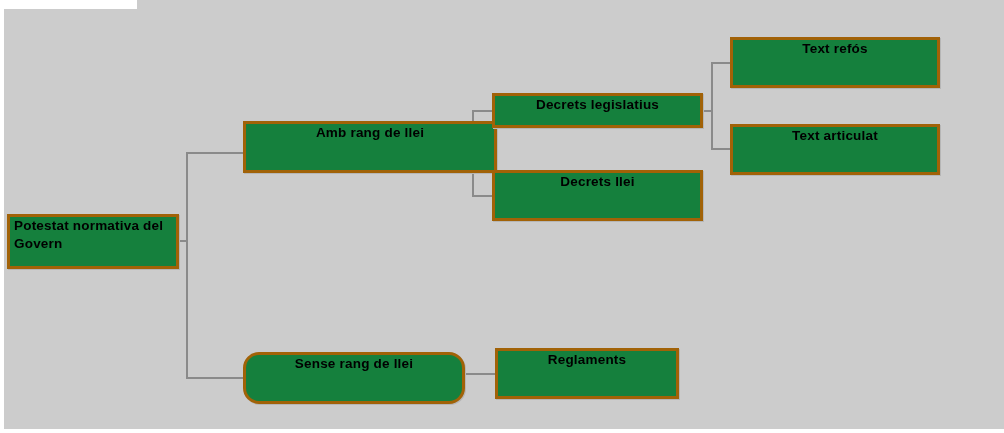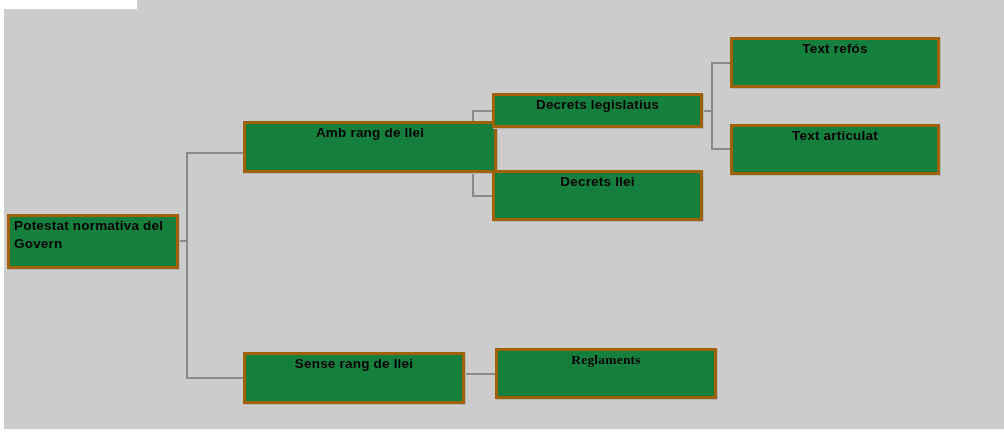--- a/index.html
+++ b/index.html
@@ -105,33 +105,33 @@
   <div class="conn h" style="left:464px; top:373px; width:33px;"></div>
 
   <div class="node left" style="left:7px; top:214px; width:172px; height:55px;">
     <span class="node-label">Potestat normativa del Govern</span>
   </div>
 
   <div class="node center" style="left:243px; top:121px; width:254px; height:52px;">
     <span class="node-label">Amb rang de llei</span>
   </div>
 
-  <div class="node center" style="left:243px; top:352px; width:222px; height:52px;">
+  <div class="node center" style="left:243px; top:352px; width:222px; height:52px;border-radius:16px;">
     <span class="node-label">Sense rang de llei</span>
   </div>
 
   <div class="node center" style="left:492px; top:85px; width:211px; height:35px;margin-top:8px;">
     <span class="node-label">Decrets legislatius</span>
   </div>
 
   <div class="node center" style="left:492px; top:170px; width:211px; height:51px;">
     <span class="node-label">Decrets llei</span>
   </div>
 
-  <div class="node center" style="left:495px; top:348px; width:222px; height:51px;font-family:Liberation Serif, serif;">
+  <div class="node center" style="left:495px; top:348px; width:184px; height:51px;">
     <span class="node-label">Reglaments</span>
   </div>
 
   <div class="node center" style="left:730px; top:37px; width:210px; height:51px;">
     <span class="node-label">Text refós</span>
   </div>
 
   <div class="node center" style="left:730px; top:124px; width:210px; height:51px;">
     <span class="node-label">Text articulat</span>
   </div>

